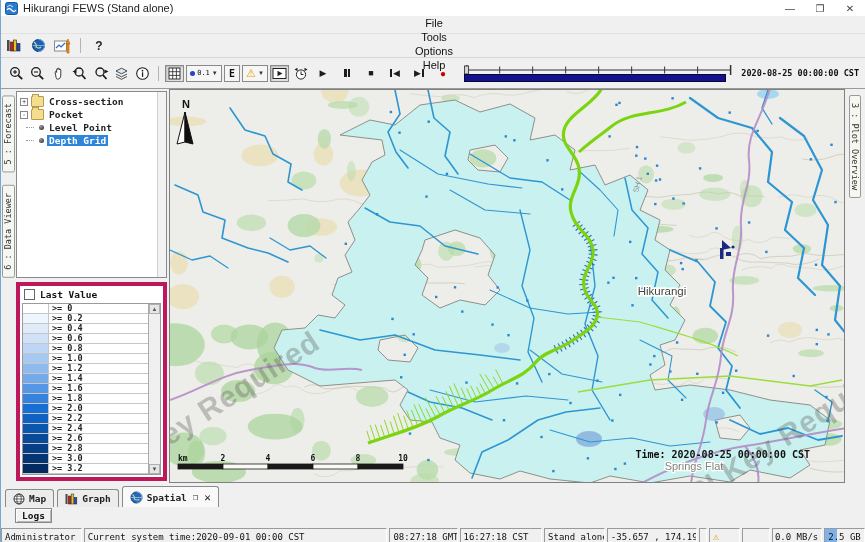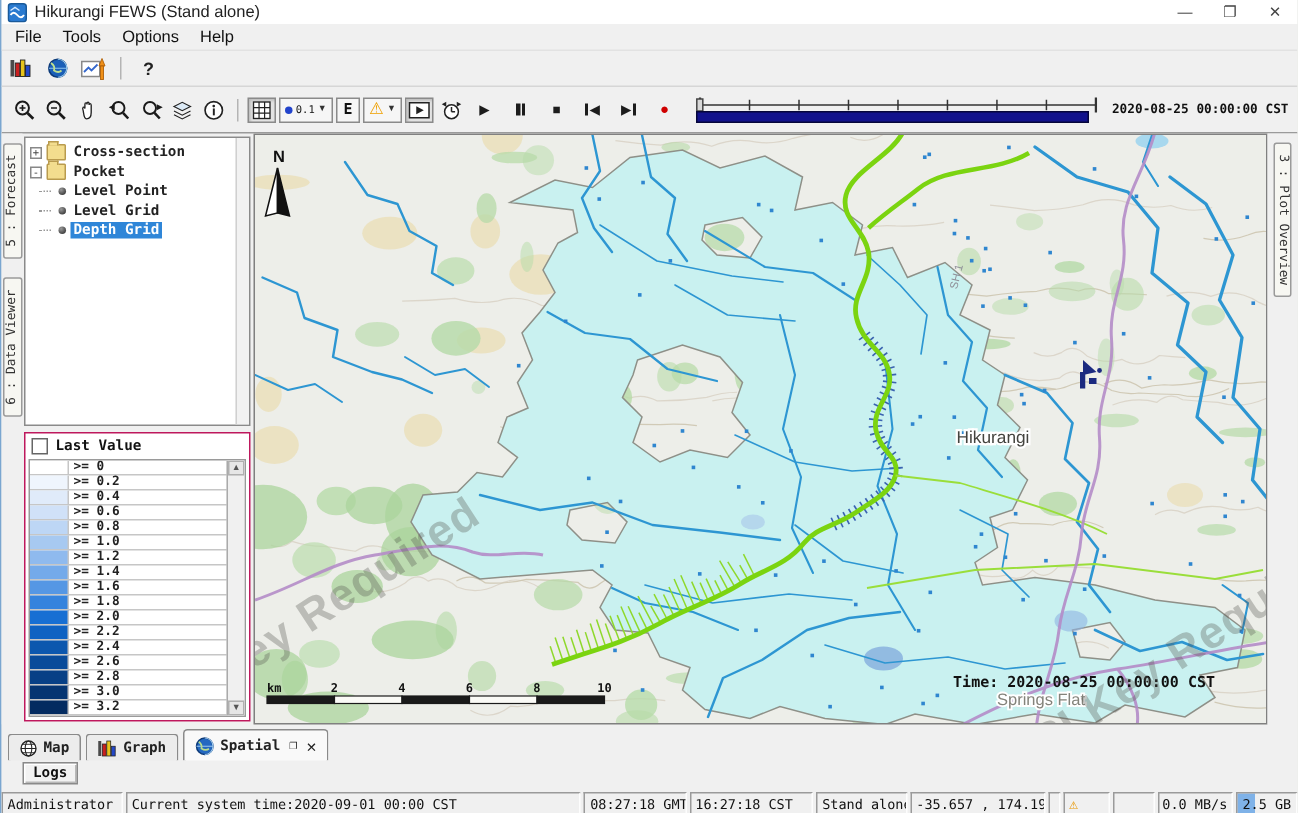--- a/index.html
+++ b/index.html
@@ -6,21 +6,21 @@
   body{width:865px;height:542px;overflow:hidden;background:#f0f0f0;
        font-family:"Liberation Sans",sans-serif;font-size:11px;color:#111;
        border-left:1px solid #7aa6d0;box-sizing:border-box;position:relative;}
   .mono{font-family:"DejaVu Sans Mono",monospace;}
   
   .titlebar{height:16px;background:#ffffff;display:flex;align-items:center;padding-left:4px;gap:5px;}
   .title-text{font-size:11px;color:#222;}
   .win-controls{margin-left:auto;display:flex;height:18px;}
   .win-btn{width:30px;display:flex;align-items:center;justify-content:center;font-size:10px;color:#444;}
   
-  .menubar{height:17px;display:flex;align-items:center;background:#f0f0f0;padding-left:2px;}
+  .menubar{height:17px;display:flex;align-items:center;background:#f0f0f0;padding-left:2px;flex-direction:column;}
   .menu-item{padding:1px 7px;font-size:11px;}
   
   .toolbar1{height:23px;display:flex;align-items:center;padding-left:3px;gap:4px;border-top:1px solid #e2e2e2;}
   .t1btn{width:20px;height:19px;display:flex;align-items:center;justify-content:center;}
   .vsep{width:1px;height:15px;background:#b4b4b4;margin:0 4px;}
   .help-q{font-weight:bold;font-size:12px;color:#222;}
   
   .toolbar2{height:30px;display:flex;align-items:center;padding:0 4px 0 6px;gap:2px;border-top:1px solid #d6d6d6;}
   .tbtn{width:19px;height:19px;display:flex;align-items:center;justify-content:center;}
   .boxed{border:1px solid #8a8a8a;background:#f6f6f6;height:17px;box-sizing:border-box;}
@@ -56,21 +56,21 @@
   .tree-scroll{position:absolute;top:0;right:0;bottom:0;width:8px;background:#f2f2f2;border-left:1px solid #d0d0d0;}
   .trow{height:13px;display:flex;align-items:center;gap:3px;white-space:nowrap;}
   .toggle{width:8px;height:8px;border:1px solid #888;background:#fff;font-size:7px;line-height:7px;text-align:center;color:#444;box-sizing:border-box;margin-left:3px;}
   .folder{width:11px;height:9px;background:#f3dd8e;border:1px solid #b99b4e;border-radius:1px;position:relative;}
   .folder::before{content:"";position:absolute;top:-3px;left:0;width:5px;height:2px;background:#f3dd8e;border:1px solid #b99b4e;border-bottom:none;}
   .bullet{width:5px;height:5px;border-radius:50%;background:radial-gradient(circle at 35% 30%,#9a9a9a,#222);margin-left:2px;}
   .tlabel{padding:0 2px;font-weight:bold;color:#222;}
   .trow.sel .tlabel{background:#2f86d8;color:#fff;}
   .leaf-conn{width:8px;border-top:1px dotted #999;margin-left:9px;}
   
-  .legend-box{flex:1;background:#fff;border:1px solid #be185d;display:flex;flex-direction:column;padding:2px;box-sizing:border-box;}
+  .legend-box{flex:1;background:#fff;border:4px solid #be185d;display:flex;flex-direction:column;padding:2px;box-sizing:border-box;}
   .legend-header{height:13px;display:flex;align-items:center;gap:5px;font-family:"DejaVu Sans Mono",monospace;
                  font-size:9.5px;font-weight:bold;padding-left:2px;}
   .chk{width:9px;height:9px;border:1px solid #666;background:#fff;}
   .legend-list{flex:1;border:1px solid #9a9a9a;position:relative;overflow:hidden;margin-top:2px;}
   .lrow{height:10px;display:flex;border-bottom:1px solid #c6c6c6;box-sizing:border-box;}
   .swatch{width:26px;border-right:1px solid #c6c6c6;box-sizing:border-box;}
   .llab{font-family:"DejaVu Sans Mono",monospace;font-size:8.5px;line-height:9px;padding-left:3px;font-weight:bold;color:#222;}
   .legend-scrollbar{position:absolute;top:0;right:0;bottom:0;width:11px;background:#f0f0f0;border-left:1px solid #aaa;
                     display:flex;flex-direction:column;justify-content:space-between;align-items:center;}
   .sb-arrow{font-size:6px;color:#555;width:100%;text-align:center;background:#e6e6e6;border:1px solid #b0b0b0;box-sizing:border-box;line-height:8px;}
@@ -286,25 +286,20 @@
           </div>
           <div class="trow">
             <span class="toggle">-</span>
             <span class="folder"></span>
             <span class="tlabel">Pocket</span>
           </div>
           <div class="trow">
             <span class="leaf-conn"></span>
             <span class="bullet"></span>
             <span class="tlabel">Level Point</span>
-          </div>
-          <div class="trow">
-            <span class="leaf-conn"></span>
-            <span class="bullet"></span>
-            <span class="tlabel">Level Grid</span>
           </div>
           <div class="trow sel">
             <span class="leaf-conn"></span>
             <span class="bullet"></span>
             <span class="tlabel">Depth Grid</span>
           </div>
         </div>
       <div class="tree-scroll"></div>
     </div>
     <div class="legend-box">

